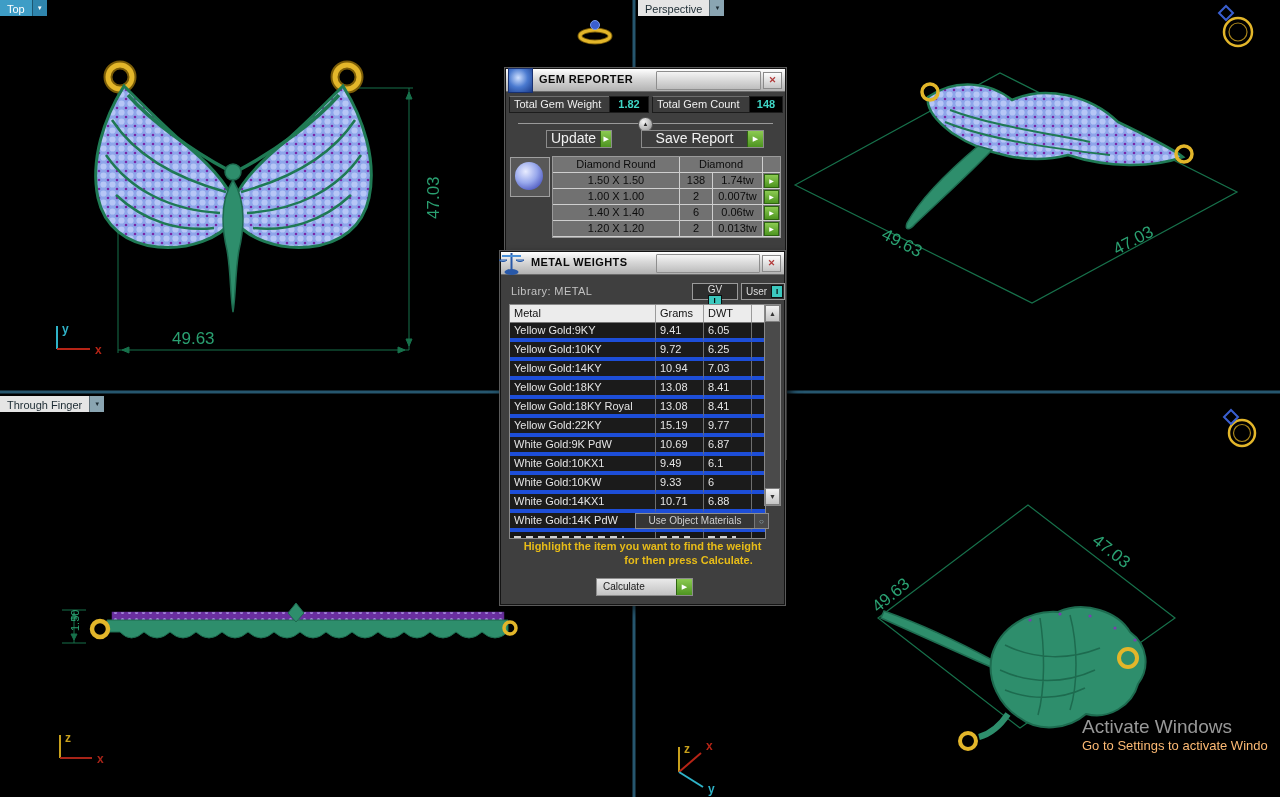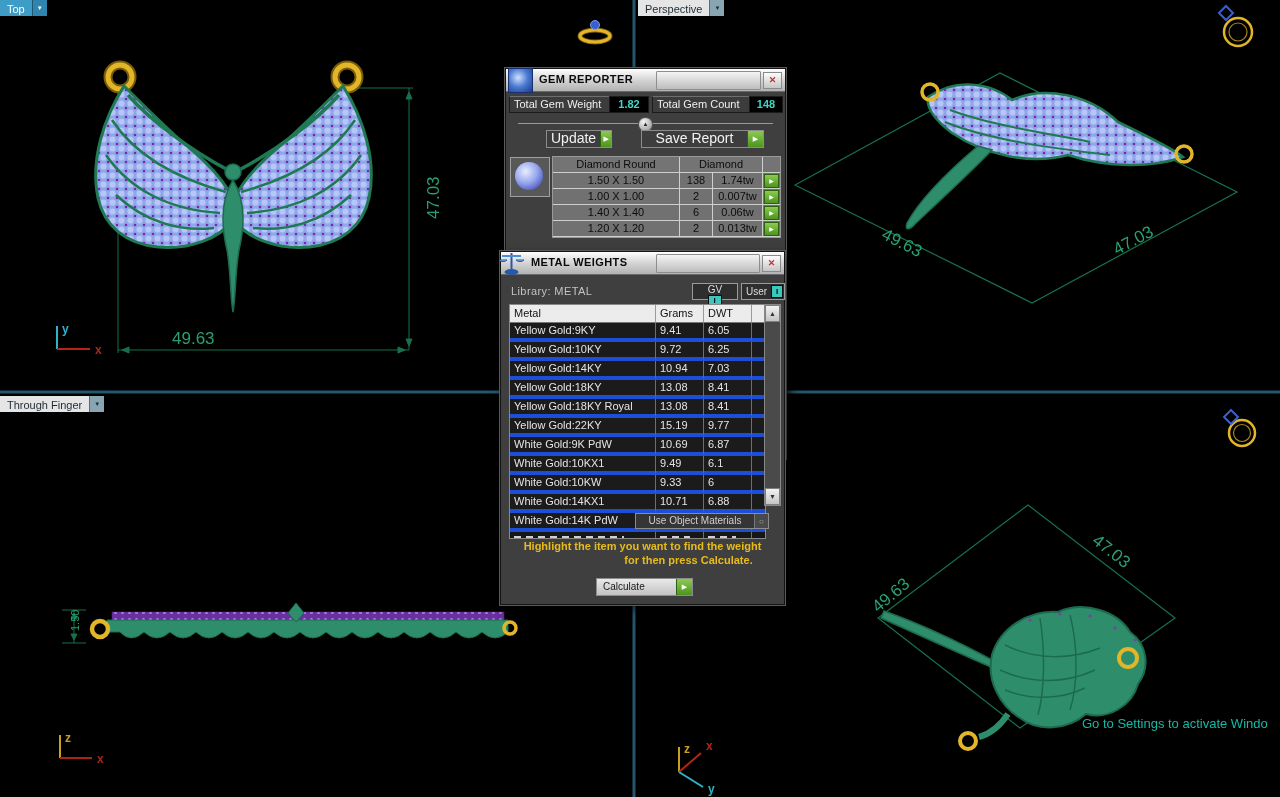--- a/index.html
+++ b/index.html
@@ -54,21 +54,21 @@
   .tealbtn{position:absolute;height:15px;display:flex;align-items:center;background:#2e2e2e;
            border:1px solid #9a9a9a;}
   .tealbtn .t{color:#dedede;font-size:10px;padding:0 4px;flex:1;text-align:center;}
   .tealbtn .i{width:12px;height:11px;margin-right:1px;background:#3cc8be;border:1px solid #0e0e0e;
               color:#000;font-size:8px;font-weight:bold;display:flex;align-items:center;justify-content:center;}
   .scrollbar{position:absolute;width:15px;background:#4a4a4a;border:1px solid #888;}
   .sb-btn{position:absolute;left:0;width:13px;height:15px;background:linear-gradient(#f2f2f2,#c4c4c4);
           border:1px solid #7f7f7f;color:#333;font-size:7px;text-align:center;line-height:15px;}
   .instr{position:absolute;width:100%;text-align:center;color:#e8bc18;font-weight:bold;font-size:11px;}
   .wm1{font-size:19px;color:#989898;}
-  .wm2{font-size:13px;color:#14b8a6;}
+  .wm2{font-size:13px;color:#fdba74;}
   .dimtxt{fill:#2aa071;font-size:17px;font-family:"Liberation Sans",sans-serif;}
   .dimtxt-sm{fill:#2aa071;font-size:11px;font-family:"Liberation Sans",sans-serif;}
   .axtxt{font-size:12px;font-family:"Liberation Sans",sans-serif;font-weight:bold;}
 </style>
 </head>
 <body>
 
 <svg class="abs" style="left:0;top:0;z-index:1;" width="1280" height="797" viewBox="0 0 1280 797">
   <defs>
     <pattern id="pv" patternUnits="userSpaceOnUse" width="9" height="9">
@@ -408,14 +408,15 @@
   <div class="instr" style="top:288px;">Highlight the item you want to find the weight</div>
   <div class="instr" style="top:302px;padding-left:46px;">for then press Calculate.</div>
 
   <div class="cmd-btn" style="left:95px;top:326px;width:95px;background:linear-gradient(#e9e9e9,#c2c2c2);">
     <div class="lbl" style="color:#1a1a1a;font-size:10px;text-align:left;padding-left:6px;">Calculate</div>
     <div class="garrow">▶</div>
   </div>
 </div>
 
 <div class="abs" style="left:1082px;top:716px;white-space:nowrap;z-index:30;">
+  <div class="wm1">Activate Windows</div>
   <div class="wm2">Go to Settings to activate Windo</div>
 </div>
 
 </body></html>

